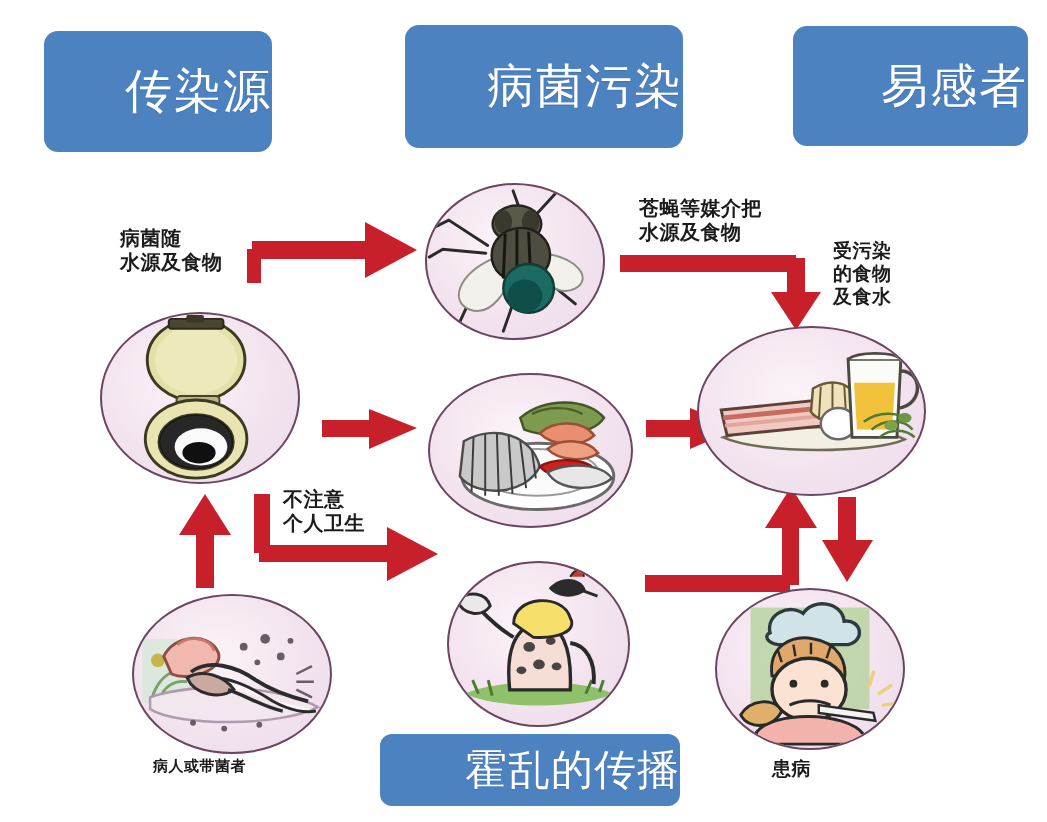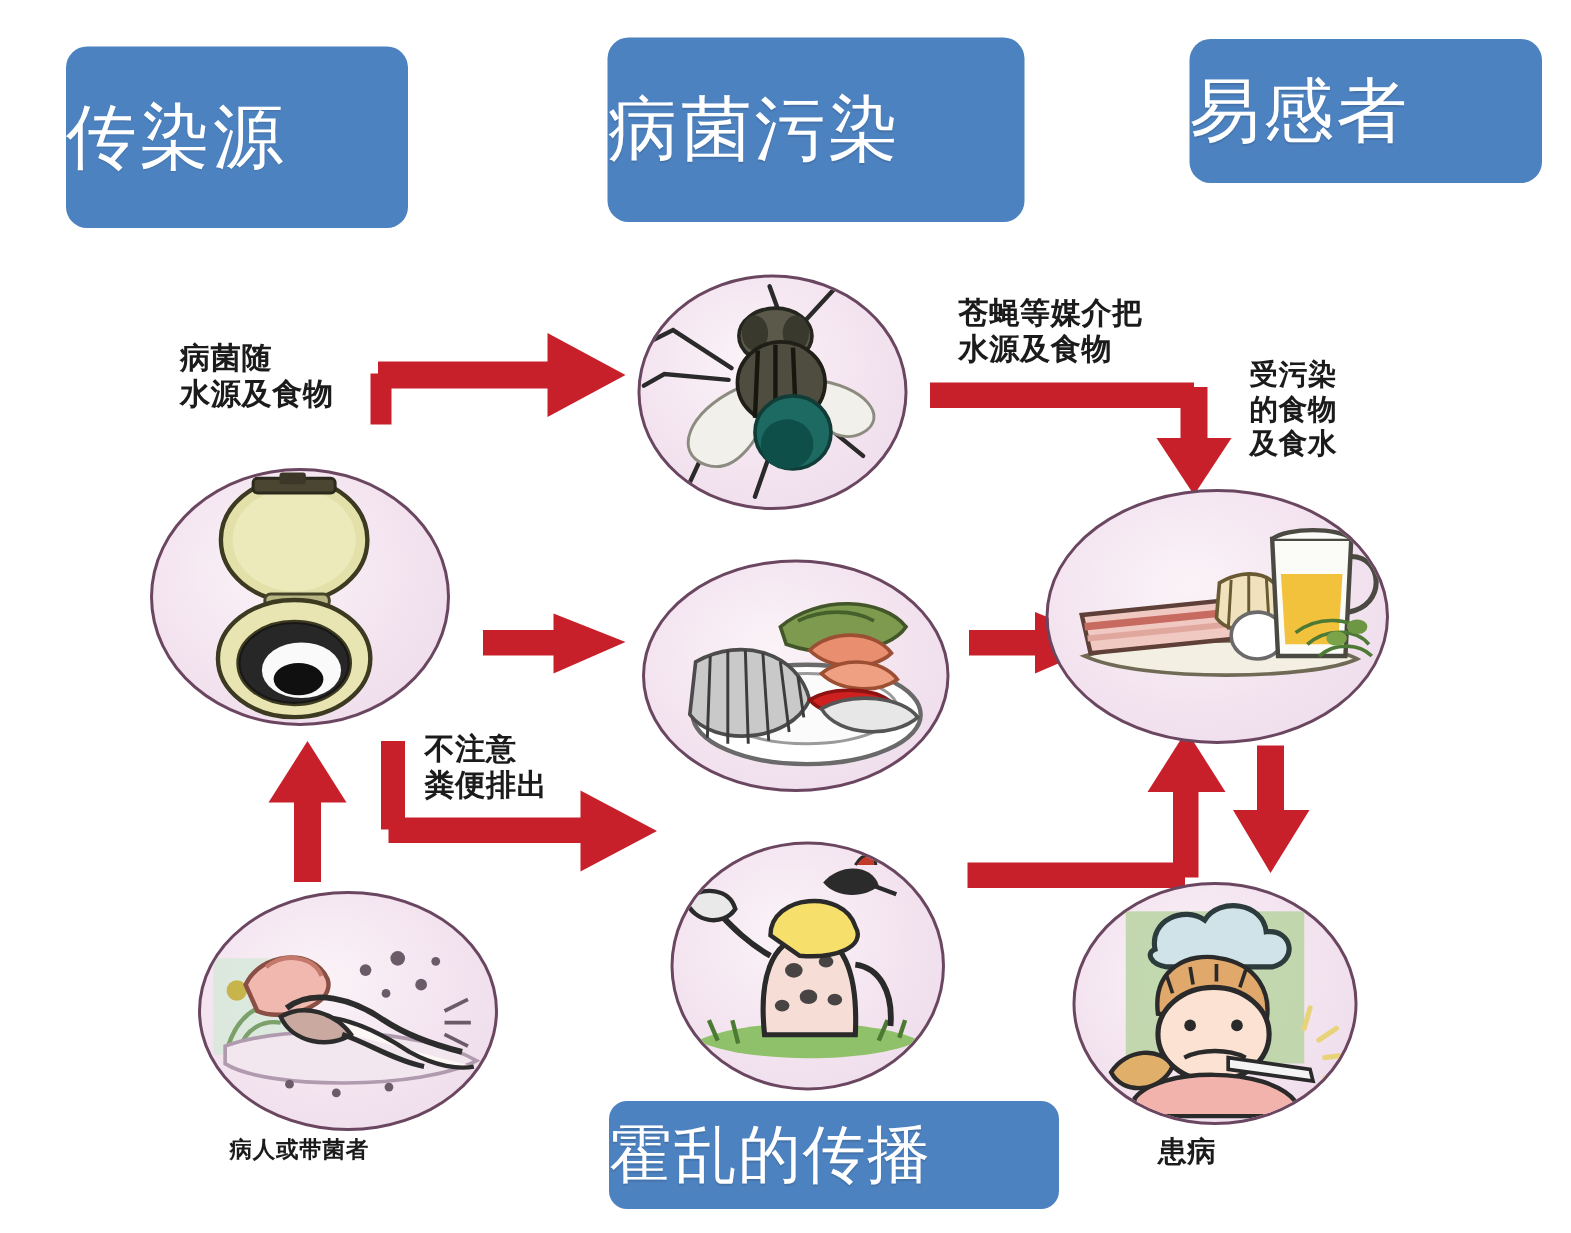--- a/index.html
+++ b/index.html
@@ -18,30 +18,30 @@
   }
 
   
   .cat-box {
     position: absolute;
     background: #4d82c0;
     border-radius: 14px;
     color: #ffffff;
     display: flex;
     align-items: center;
-    justify-content: flex-start;
+    justify-content: flex-end;
     font-weight: 400;
     letter-spacing: 2px;
     text-shadow: 0 1px 1px rgba(0,0,0,.12);
     font-family: "DejaVu Sans", "Liberation Sans", sans-serif;
   }
   #cat-source   { left: 44px;  top: 31px;  width: 228px; height: 121px; font-size: 47px; }
   #cat-route    { left: 405px; top: 25px;  width: 278px; height: 123px; font-size: 47px; }
-  #cat-host     { left: 793px; top: 26px;  width: 235px; height: 96px; font-size: 47px; }
-  #cat-title    { left: 406px; top: 734px; width: 300px; height: 72px; font-size: 42px;
+  #cat-host     { left: 793px; top: 26px;  width: 235px; height: 120px; font-size: 47px; }
+  #cat-title    { left: 380px; top: 734px; width: 300px; height: 72px; font-size: 42px;
                   border-radius: 12px; letter-spacing: 1px; }
 
   
   .node {
     position: absolute;
     border-radius: 50%;
     border: 2.5px solid #6b4660;
     background: radial-gradient(ellipse at 42% 38%, #fbf3f8 0%, #f3e3ef 55%, #ecd9e8 100%);
     overflow: hidden;
   }
@@ -371,17 +371,17 @@
   </div>
 
   <div class="caption" id="cap-excrete">病菌随
 水源及食物</div>
   <div class="caption" id="cap-fly">苍蝇等媒介把
 水源及食物</div>
   <div class="caption" id="cap-contamFW">受污染
 的食物
 及食水</div>
   <div class="caption" id="cap-hygiene">不注意
-粪便排出</div>
+个人卫生</div>
   <div class="caption" id="cap-patient">病人或带菌者</div>
   <div class="caption" id="cap-sick">患病</div>
 
 </div>
 
 </body></html>

